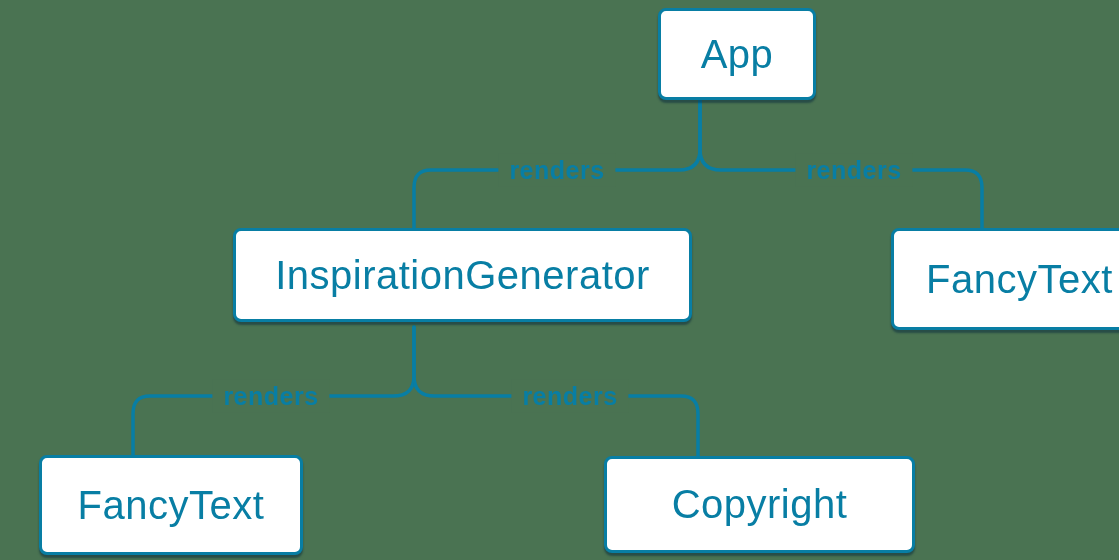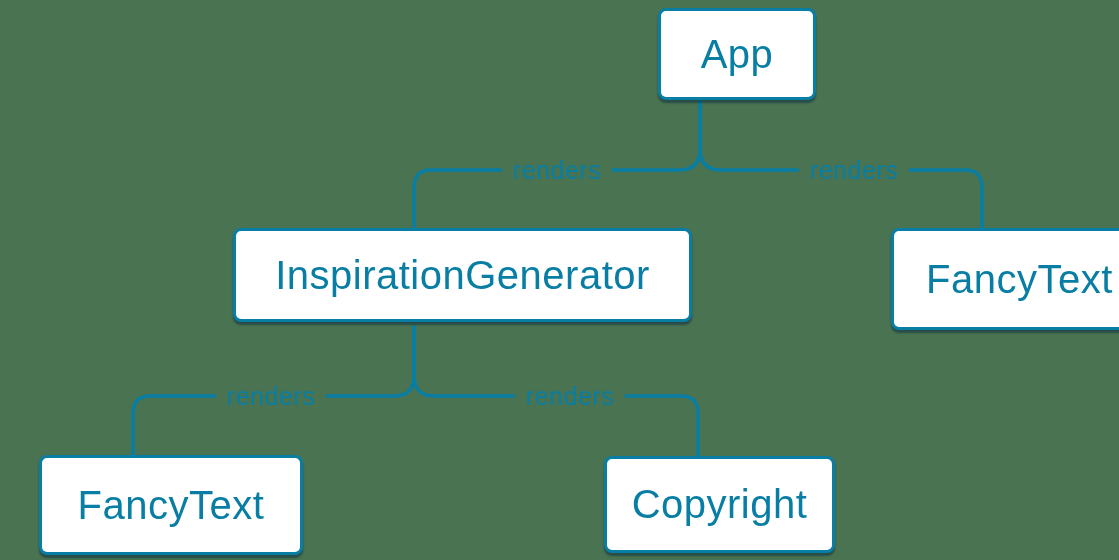--- a/index.html
+++ b/index.html
@@ -40,30 +40,30 @@
     letter-spacing: 0.5px;
     box-sizing: border-box;
     margin-left: 36px;
   }
   .edge-label {
     position: absolute;
     transform: translate(-50%, -50%);
     background: #4a7352;
     color: #087ea4;
     font-size: 25px;
-    font-weight: 400;
+    font-weight: 700;
     letter-spacing: 0.5px;
     padding: 2px 11px;
     white-space: nowrap;
   }
   .node-app        { left: 622px; top: 8px;   width: 158px; height: 92px;  }
   .node-ig         { left: 197px; top: 228px; width: 459px; height: 94px;  }
   .node-ft-right   { left: 855px; top: 228px; width: 257px; height: 102px; }
   .node-ft-left    { left: 3px;   top: 455px; width: 264px; height: 100px; }
-  .node-copyright  { left: 568px; top: 456px; width: 231px; height: 97px;  }
+  .node-copyright  { left: 568px; top: 456px; width: 311px; height: 97px;  }
   .label-1 { left: 557px; top: 170px; }
   .label-2 { left: 854px; top: 170px; }
   .label-3 { left: 271px; top: 396px; }
   .label-4 { left: 570px; top: 396px; }
 </style>
 </head>
 <body>
 
 <div class="stage">
 

